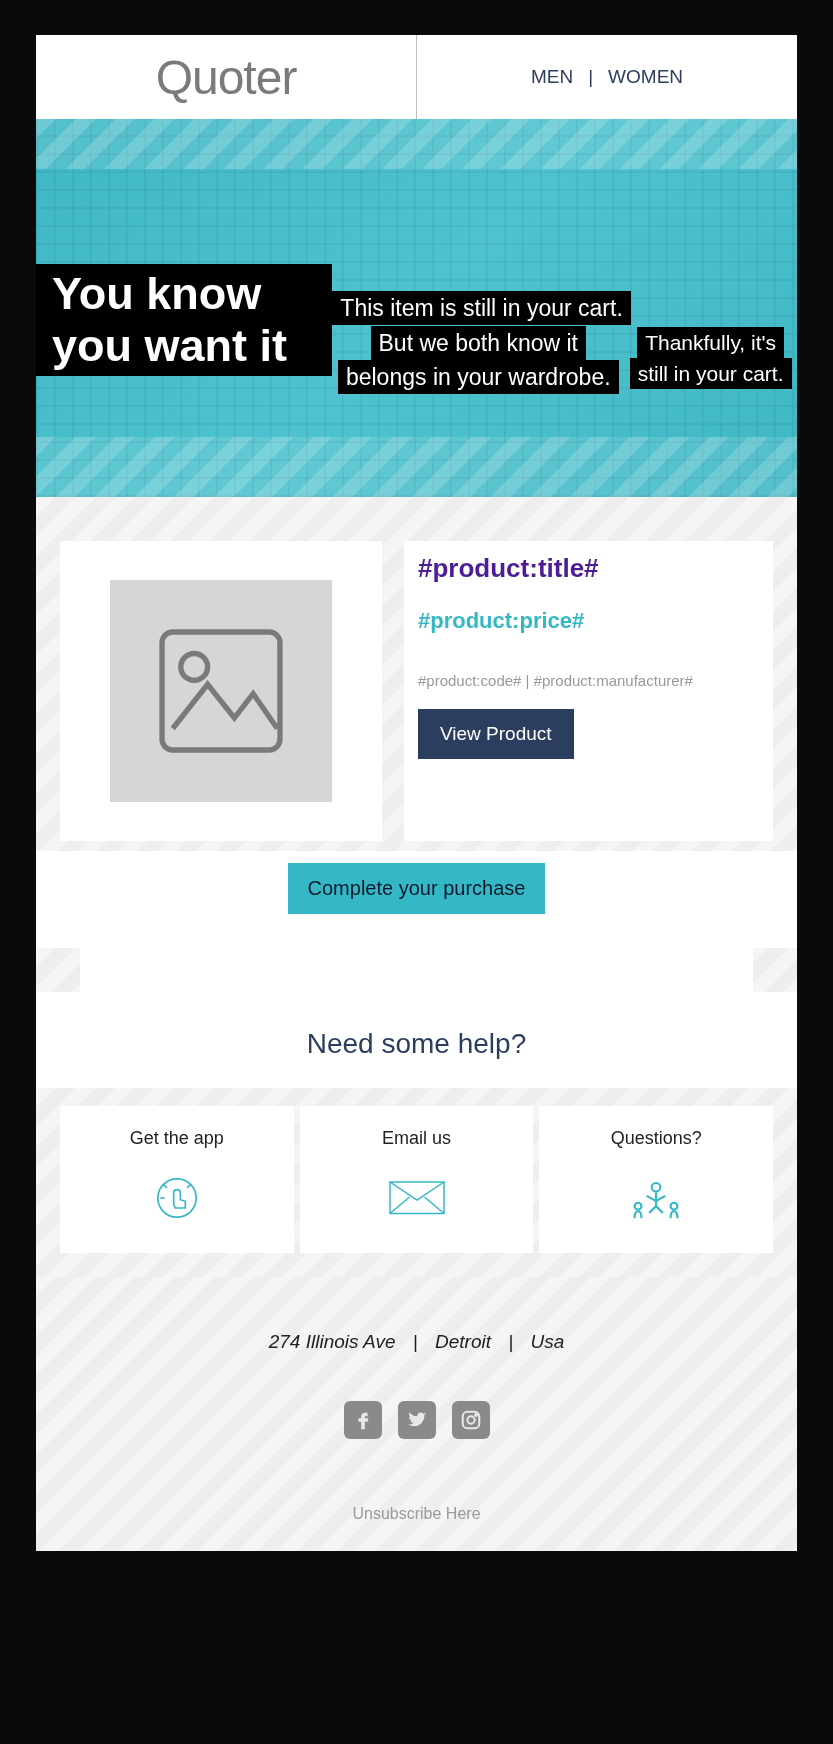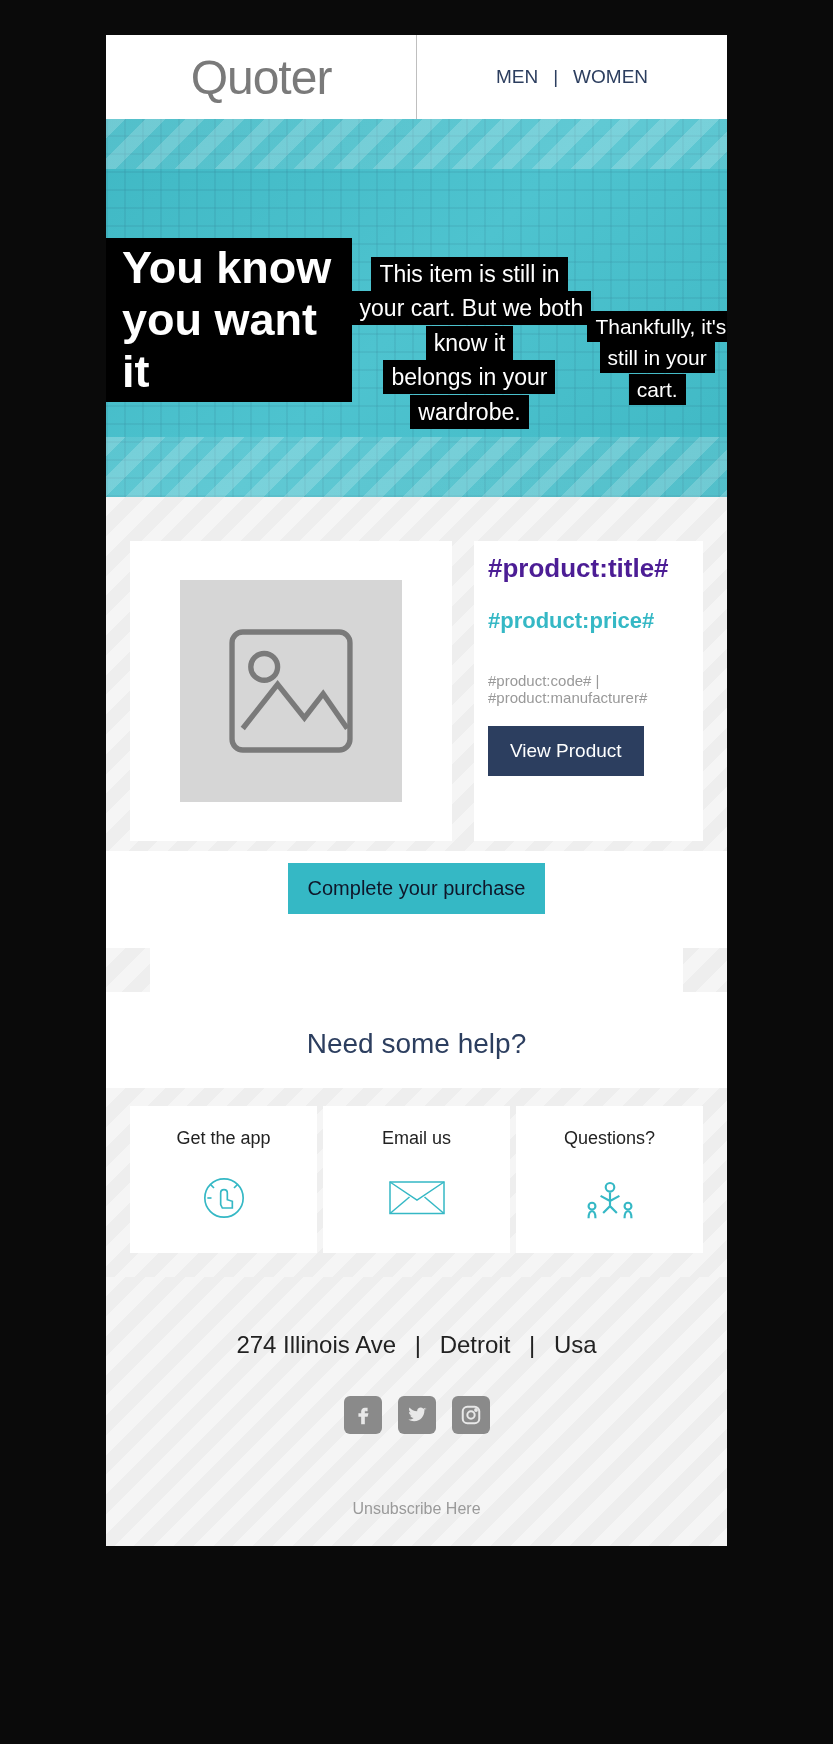--- a/index.html
+++ b/index.html
@@ -3,21 +3,21 @@
 <meta charset="utf-8">
 <style>
 * { margin: 0; padding: 0; box-sizing: border-box; }
 body {
   background: #0a0a0a;
   font-family: Arial, Helvetica, sans-serif;
   min-height: 1744px;
   padding: 35px 36px;
 }
 .email-container {
-  width: 621px;
+  width: 761px;
   background: #fff;
   margin: 0 auto;
 }
 .striped-bg {
   background: repeating-linear-gradient(135deg, #f5f5f5 0 14px, #eeeeee 14px 28px);
 }
 
 .header {
   display: flex;
   height: 84px;
@@ -223,22 +223,23 @@
   justify-content: center;
 }
 .help-icon svg { max-width: 100%; max-height: 100%; }
 
 .footer {
   padding: 54px 20px 28px;
   text-align: center;
 }
 .address {
   color: #222;
-  font-size: 24px;
-  margin-bottom: 37px;
+  font-size: 19px;
+  margin-bottom: 48px;
+  font-style: italic;
 }
 .address-sep { margin: 0 12px; }
 .socials {
   display: flex;
   justify-content: center;
   gap: 16px;
   margin-bottom: 66px;
 }
 .social-btn {
   width: 38px;

